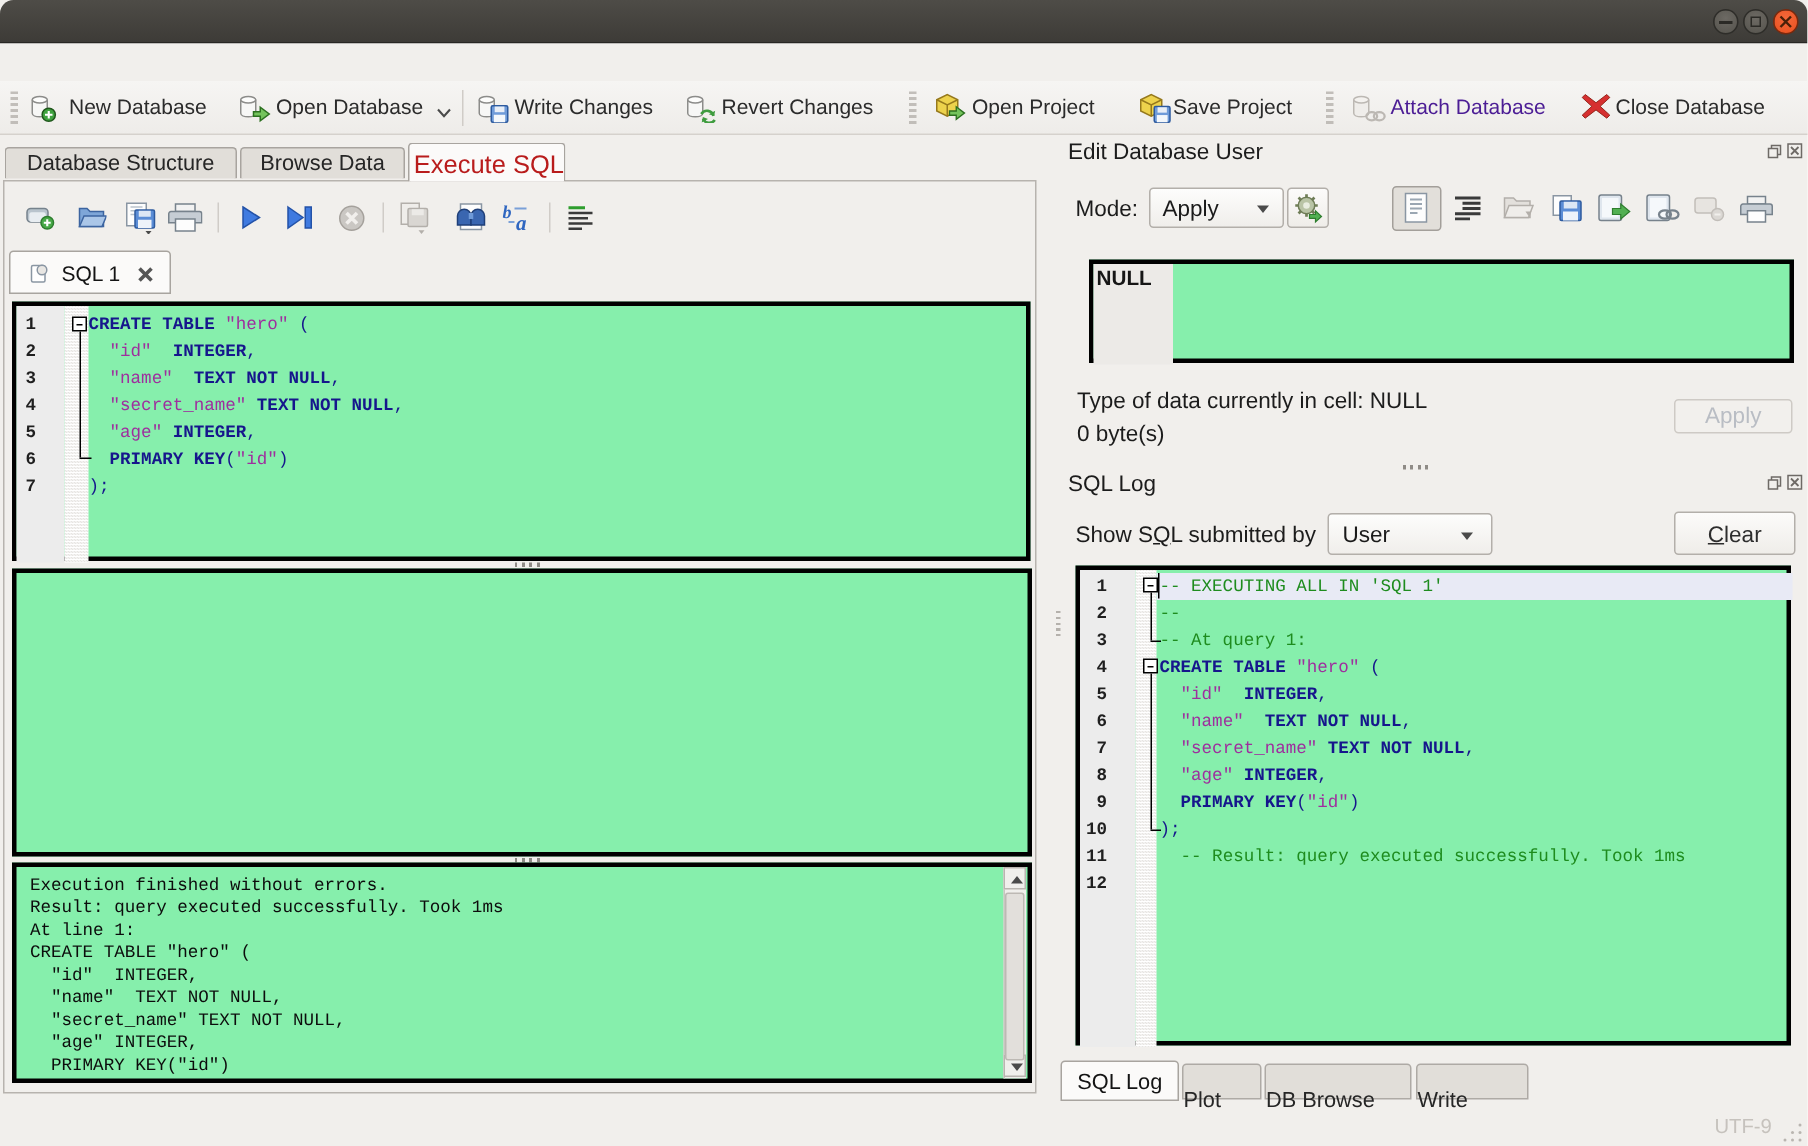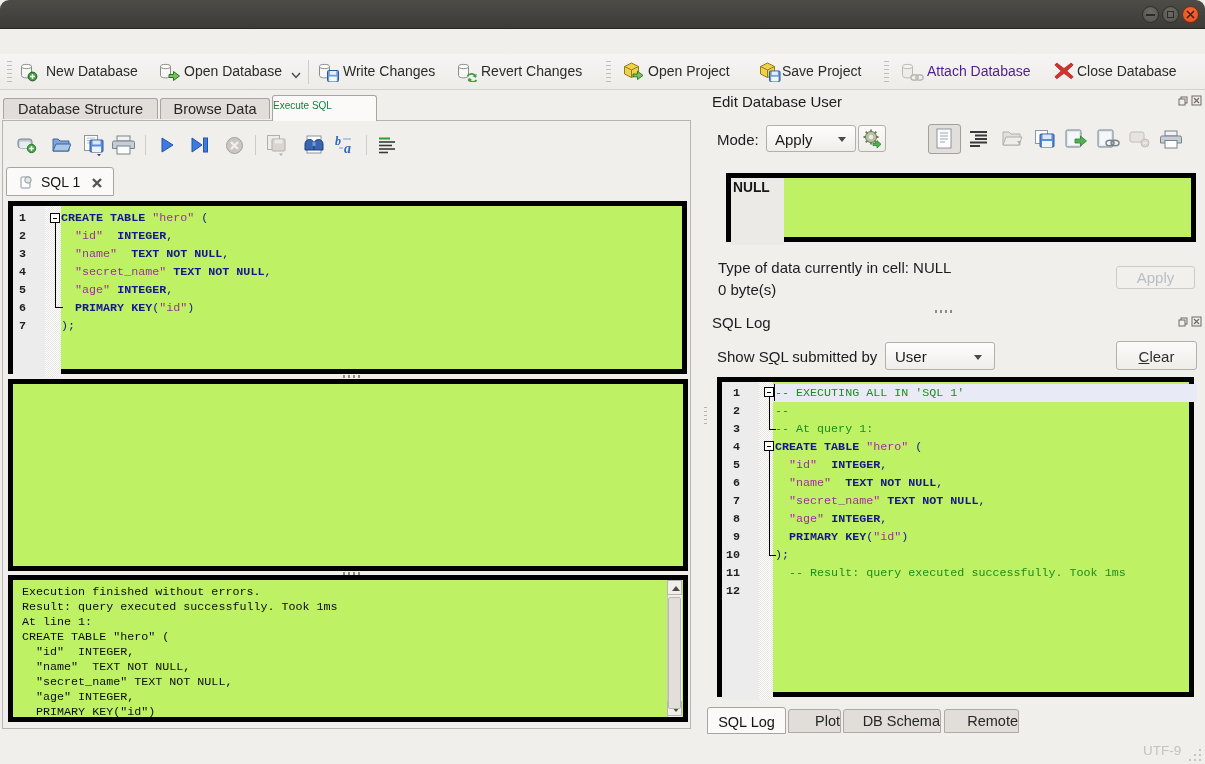--- a/index.html
+++ b/index.html
@@ -28,44 +28,44 @@
   background:linear-gradient(#f6f5f3, #eeece9); border-bottom:1px solid #d5d1cc; }
 .tblabel { position:absolute; top:63px; font-size:14px; color:#2b2b2b; }
 .tbgray { color:#4c1d95; }
 .vsep { position:absolute; top:60px; height:24px; width:1px; background:#d0ccc7; }
 
 .mtab { position:absolute; top:98px; height:21px; background:#e1ded9; border:1px solid #a8a49f;
   border-bottom:none; border-radius:3px 3px 0 0; font-size:14.5px; color:#262626;
   text-align:center; padding-top:2px; }
 #mtab-active { position:absolute; z-index:2; top:95px; height:26px; background:#fbfaf9;
   border:1px solid #a8a49f; border-bottom:none; border-radius:3px 3px 0 0;
-  font-size:10px; color:#15803d; text-align:left; padding-top:4px; }
+  font-size:17px; color:#b91c1c; text-align:right; padding-top:4px; }
 #paneL { position:absolute; left:2px; top:120px; width:689px; height:609px;
   border:1px solid #b7b3ae; background:#f1efec; }
 
-.box { position:absolute; background:#bef264; border:5px solid #000000; }
+.box { position:absolute; background:#86efac; border:3px solid #000000; }
 .gutter { position:absolute; background:#ececec; }
 .hatch { position:absolute; background:repeating-conic-gradient(#e7e5e2 0% 25%, #ffffff 0% 50%); background-size:2px 2px; }
 .lnum { font-family:"Liberation Mono", monospace; font-size:11.7px; font-weight:bold;
   color:#1f1f1f; line-height:18px; text-align:right; position:absolute; }
 .fold { position:absolute; width:10px; height:10px; border:1px solid #000; background:#fff; }
 .fold:after { content:""; position:absolute; left:2px; right:2px; top:4px; height:1px; background:#000; }
 .fline { position:absolute; width:1px; background:#000; }
 .fcorner { position:absolute; height:1px; background:#000; }
 
 .btn { position:absolute; background:linear-gradient(#fcfbfa, #efede9); border:1px solid #b3afaa;
   border-radius:3px; font-size:15px; color:#2d2d2d; text-align:center; }
 .combo { position:absolute; background:linear-gradient(#fdfdfc, #f0eeeb); border:1px solid #b3afaa;
   border-radius:3px; font-size:15px; color:#1a1a1a; }
 .carrow { position:absolute; width:0; height:0; border-left:4px solid transparent;
   border-right:4px solid transparent; border-top:5px solid #4a4a4a; }
 .label { position:absolute; font-size:15px; color:#1c1c1c; }
 
 .btab { position:absolute; top:709px; height:24px; background:#e1ded9; border:1px solid #aeaaa5;
-  border-radius:3px 3px 0 0; font-size:14.5px; color:#262626; text-align:right; padding-top:3px; }
+  border-radius:3px 3px 0 0; font-size:14.5px; color:#262626; text-align:left; padding-top:16px; }
 </style>
 </head>
 <body>
 <div id="win">
 
 <div id="titlebar">
   <div class="wbtn" style="left:1142px; background:radial-gradient(circle at 50% 35%,#6d6a64,#55534d); border:1px solid #2e2d29;">
     <div style="position:absolute;left:3px;right:3px;top:7px;height:1.5px;background:#2b2a26;"></div>
   </div>
   <div class="wbtn" style="left:1162px; background:radial-gradient(circle at 50% 35%,#6d6a64,#55534d); border:1px solid #2e2d29;">
@@ -416,22 +416,22 @@
   <div class="fcorner" style="left:47px; top:47px; width:7px;"></div>
   <div class="fold" style="left:42px; top:59px;"></div>
   <div class="fline" style="left:47px; top:69px; height:104px;"></div>
   <div class="fcorner" style="left:47px; top:173px; width:7px;"></div>
 </div>
 
 <div class="abs" style="left:707px; top:707px; width:79px; height:27px; background:#fbfaf9; border:1px solid #a8a49f; border-radius:3px 3px 0 0;">
   <span style="position:absolute;left:0;width:100%;top:6px;text-align:center;font-size:14.5px;color:#141414;">SQL Log</span>
 </div>
 <div class="btab" style="left:788px; width:53px;">Plot</div>
-<div class="btab" style="left:843px; width:98px;">DB Schema</div>
-<div class="btab" style="left:944px; width:75px;">Remote</div>
+<div class="btab" style="left:843px; width:98px;">DB Browse</div>
+<div class="btab" style="left:944px; width:75px;">Write</div>
 
 <div class="abs" style="left:1143px; top:743px; font-size:13.5px; color:#c6c2bd;">UTF-9</div>
 <svg width="16" height="16" style="position:absolute; left:1187px; top:747px;">
   <g fill="#b9b5b0">
         <circle cx="13" cy="3" r="1"></circle>
         <circle cx="8" cy="8" r="1"></circle>
         <circle cx="13" cy="8" r="1"></circle>
         <circle cx="3" cy="13" r="1"></circle>
         <circle cx="8" cy="13" r="1"></circle>
         <circle cx="13" cy="13" r="1"></circle>

